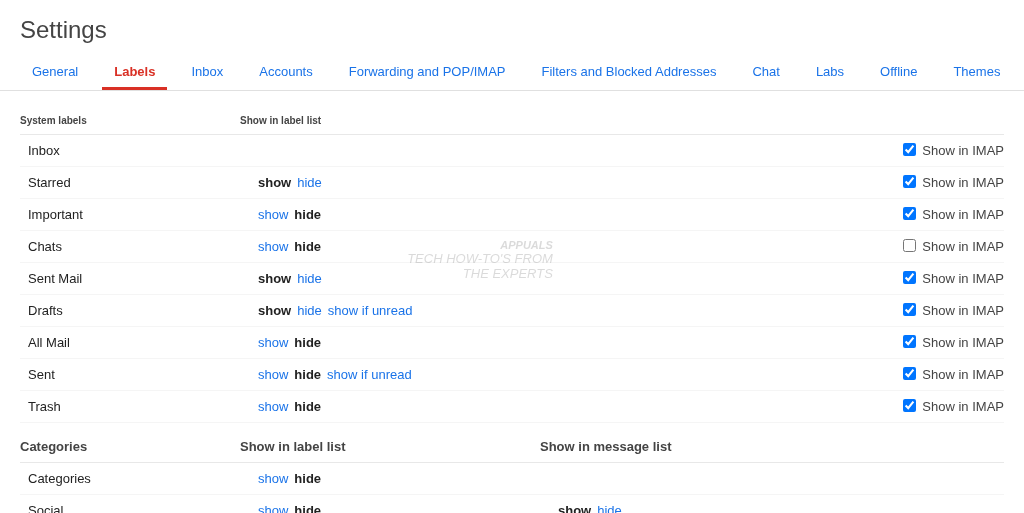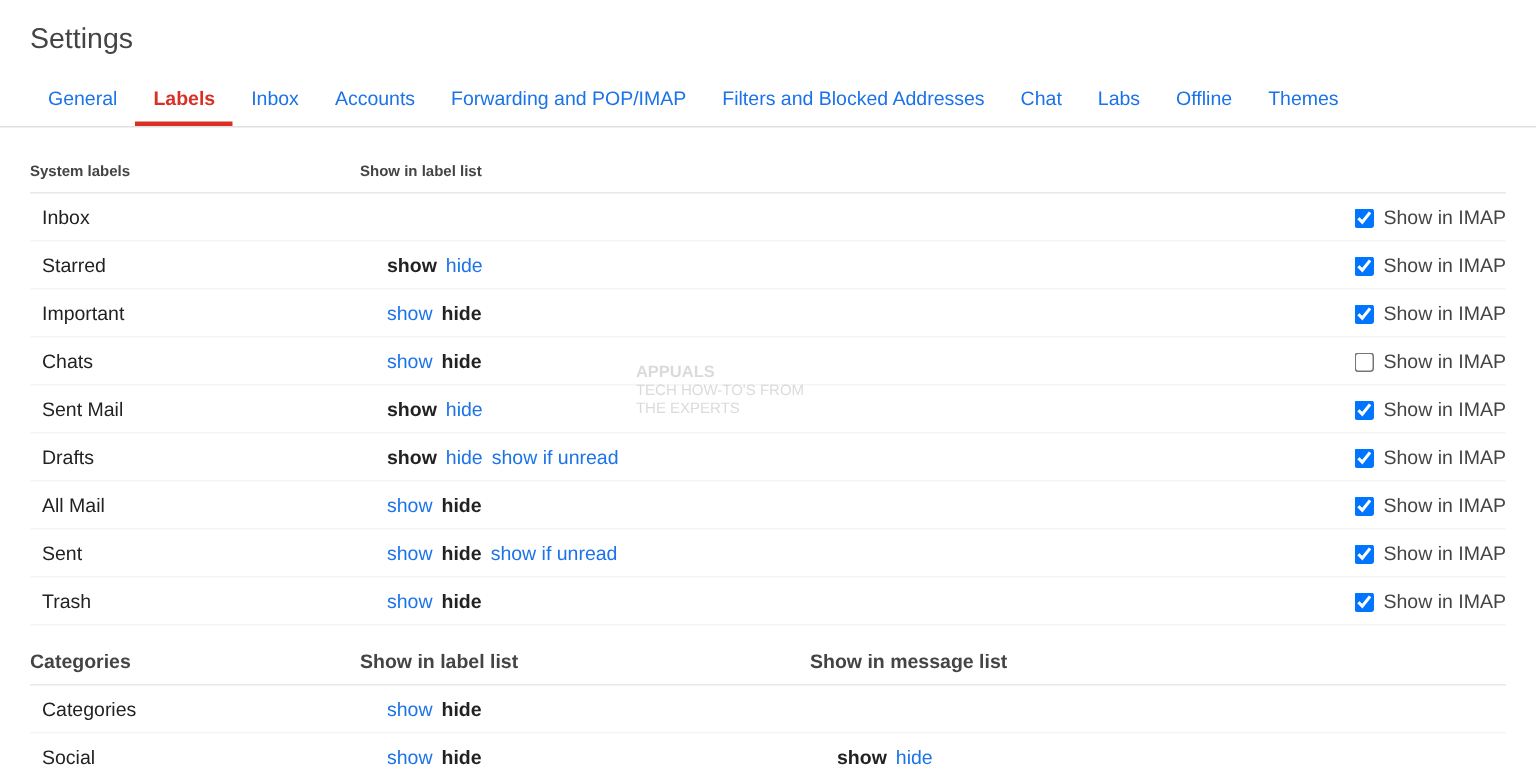--- a/index.html
+++ b/index.html
@@ -1,31 +1,31 @@
 <!DOCTYPE html>
 <html><head>
   <meta charset="utf-8">
   <style>
     * { box-sizing: border-box; margin: 0; padding: 0; }
     body { font-family: Arial, sans-serif; font-size: 13px; color: #222; background: #f1f3f4; }
     .page { background: #fff; min-height: 513px; }
     .header { padding: 16px 20px 0 20px; border-bottom: 1px solid #e0e0e0; }
-    .page-title { font-size: 19px; font-weight: normal; color: #444; margin-bottom: 12px; }
-    .tabs { display: flex; gap: 0; }
+    .page-title { font-size: 24px; font-weight: normal; color: #444; margin-bottom: 12px; }
+    .tabs { display: flex; gap: 12px; }
     .tab { padding: 8px 12px; font-size: 13px; color: #1a73e8; cursor: pointer; text-decoration: none; border-bottom: 3px solid transparent; white-space: nowrap; }
     .tab.active { color: #d93025; border-bottom: 3px solid #d93025; font-weight: bold; }
     .content { padding: 16px 20px; }
     .section-header { display: grid; grid-template-columns: 220px 300px 1fr 160px; font-weight: bold; font-size: 10px; color: #444; padding: 8px 0; border-bottom: 1px solid #e8e8e8; }
     .label-row { display: grid; grid-template-columns: 220px 300px 1fr 160px; align-items: center; padding: 6px 0; border-bottom: 1px solid #f5f5f5; min-height: 32px; }
     .label-name { font-size: 13px; color: #222; padding-left: 8px; }
     .show-hide-controls { display: flex; gap: 6px; align-items: center; margin-left: 18px; }
     .link-show { color: #1a73e8; cursor: pointer; text-decoration: none; font-size: 13px; }
     .link-hide { color: #1a73e8; cursor: pointer; text-decoration: none; font-size: 13px; }
     .bold-text { font-weight: bold; color: #222; font-size: 13px; }
-    .imap-control { display: flex; align-items: flex-end; gap: 6px; justify-content: flex-end; font-size: 13px; color: #444; }
+    .imap-control { display: flex; align-items: flex-start; gap: 6px; justify-content: flex-end; font-size: 13px; color: #444; }
     .imap-control input[type="checkbox"] { margin: 0; }
     .categories-header { display: grid; grid-template-columns: 220px 300px 300px 1fr 160px; font-weight: bold; font-size: 13px; color: #444; padding: 8px 0; border-bottom: 1px solid #e8e8e8; margin-top: 8px; }
     .cat-row { display: grid; grid-template-columns: 220px 300px 300px 1fr 160px; align-items: center; padding: 6px 0; border-bottom: 1px solid #f5f5f5; min-height: 32px; }
     .watermark { position: absolute; top: 200px; left: 380px; opacity: 0.5; pointer-events: none; }
   </style>
 </head>
 <body>
 
 <div class="page" style="position:relative;">
   <div class="header">
@@ -198,16 +198,16 @@
         <span class="bold-text">show</span>
         <a class="link-hide">hide</a>
       </div>
       <span></span>
       <span></span>
     </div>
 
   </div>
 
   <div class="watermark" style="width:200px;height:120px;opacity:0.3;display:flex;align-items:center;justify-content:center;flex-direction:column;">
-    <div style="font-size:11px;color:#888;text-align:left;font-weight:bold;">APPUALS<br><span style="font-size:10px;font-weight:normal;">TECH HOW-TO'S FROM<br>THE EXPERTS</span></div>
+    <div style="font-size:11px;color:#888;text-align:right;font-weight:bold;font-style:italic;">APPUALS<br><span style="font-size:13px;font-weight:normal;">TECH HOW-TO'S FROM<br>THE EXPERTS</span></div>
   </div>
 
 </div>
 
 </body></html>

